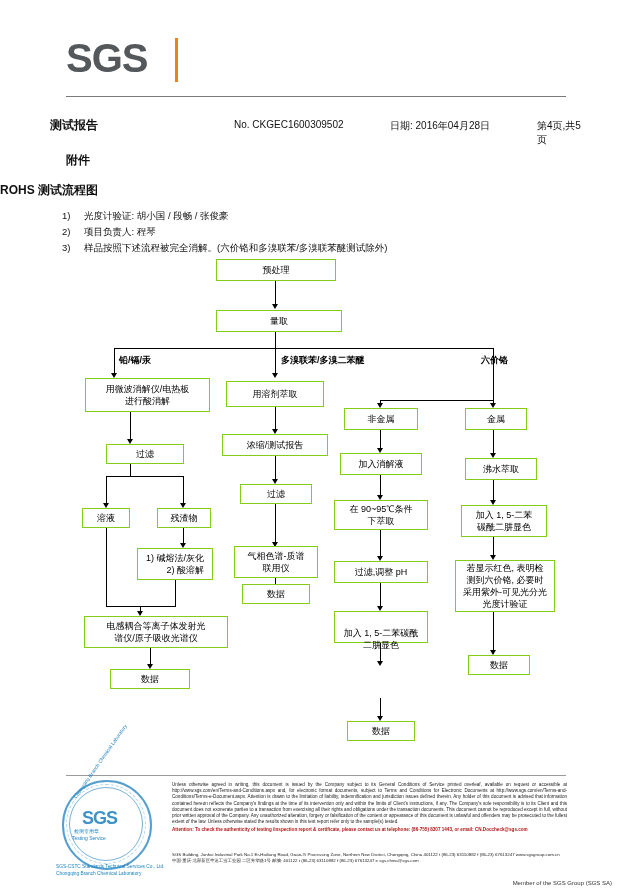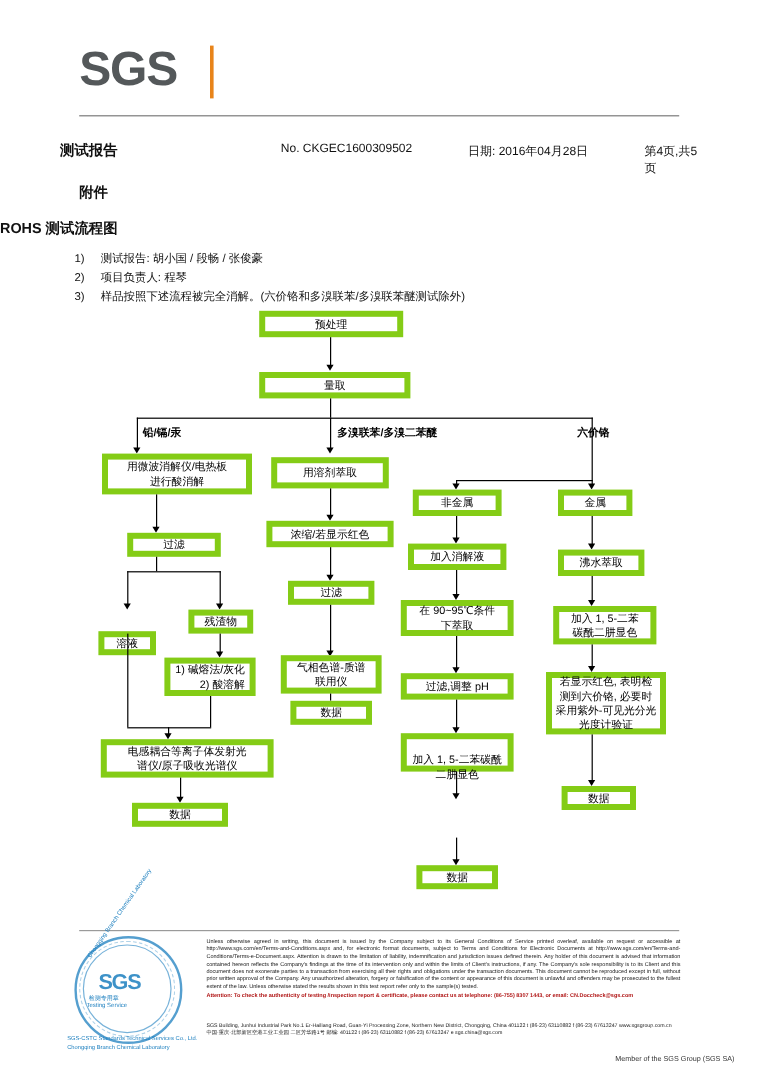--- a/index.html
+++ b/index.html
@@ -127,21 +127,21 @@
   .flow {
     position: absolute;
     left: 0;
     top: 0;
     width: 632px;
     height: 895px;
   }
   .node {
     position: absolute;
     box-sizing: border-box;
-    border: 5px solid #84cc16;
+    border: 1px solid #84cc16;
     background: #fff;
     font-size: 9px;
     line-height: 12px;
     text-align: center;
     display: flex;
     align-items: center;
     justify-content: center;
     padding: 1px 2px;
     color: #000;
   }
@@ -316,21 +316,21 @@
     <span class="hdr-date">日期: 2016年04月28日</span>
     <span class="hdr-page">第4页,共5页</span>
   </div>
 
   <div class="attach-label">附件</div>
   <div class="doc-title">ROHS 测试流程图</div>
 
   <div class="notes">
     <div class="note">
       <span class="num">1)</span>
-      <span>测试报告:  胡小国 / 段畅 / 张俊豪</span>
+      <span>光度计验证:  胡小国 / 段畅 / 张俊豪</span>
     </div>
     <div class="note">
       <span class="num">2)</span>
       <span>项目负责人:  程琴</span>
     </div>
     <div class="note">
       <span class="num">3)</span>
       <span>样品按照下述流程被完全消解。(六价铬和多溴联苯/多溴联苯醚测试除外)</span>
     </div>
   </div>
@@ -366,21 +366,21 @@
 
     <div class="node" style="left:106px; top:444px; width:78px; height:20px;">过滤</div>
 
     <div class="ln" style="left:130px; top:464px; width:1px; height:12px;"></div>
     <div class="ln" style="left:106px; top:476px; width:78px; height:1px;"></div>
     <div class="ln" style="left:106px; top:476px; width:1px; height:29px;"></div>
     <div class="arrow-d" style="left:103px; top:503px;"></div>
     <div class="ln" style="left:183px; top:476px; width:1px; height:29px;"></div>
     <div class="arrow-d" style="left:180px; top:503px;"></div>
 
-    <div class="node" style="left:82px; top:526px; width:48px; height:20px;">溶液</div>
+    <div class="node" style="left:82px; top:508px; width:48px; height:20px;">溶液</div>
     <div class="node" style="left:157px; top:508px; width:54px; height:20px;">残渣物</div>
 
     <div class="ln" style="left:183px; top:528px; width:1px; height:17px;"></div>
     <div class="arrow-d" style="left:180px; top:543px;"></div>
     <div class="node" style="left:137px; top:548px; width:76px; height:32px;">
       <span style="white-space:pre-line; text-align:right;">1) 碱熔法/灰化
 2) 酸溶解</span>
     </div>
 
     <div class="ln" style="left:106px; top:528px; width:1px; height:78px;"></div>
@@ -394,21 +394,21 @@
 谱仪/原子吸收光谱仪</span>
     </div>
     <div class="ln" style="left:150px; top:648px; width:1px; height:18px;"></div>
     <div class="arrow-d" style="left:147px; top:664px;"></div>
     <div class="node" style="left:110px; top:669px; width:80px; height:20px;">数据</div>
 
     <div class="node" style="left:226px; top:381px; width:98px; height:26px;">用溶剂萃取</div>
     <div class="ln" style="left:275px; top:407px; width:1px; height:24px;"></div>
     <div class="arrow-d" style="left:272px; top:429px;"></div>
 
-    <div class="node" style="left:222px; top:434px; width:106px; height:22px;">浓缩/若显示红色</div>
+    <div class="node" style="left:222px; top:434px; width:106px; height:22px;">浓缩/测试报告</div>
     <div class="ln" style="left:275px; top:456px; width:1px; height:25px;"></div>
     <div class="arrow-d" style="left:272px; top:479px;"></div>
 
     <div class="node" style="left:240px; top:484px; width:72px; height:20px;">过滤</div>
     <div class="ln" style="left:275px; top:504px; width:1px; height:40px;"></div>
     <div class="arrow-d" style="left:272px; top:542px;"></div>
 
     <div class="node" style="left:234px; top:546px; width:84px; height:32px;">
       <span style="white-space:pre-line;">气相色谱-质谱
 联用仪</span>

